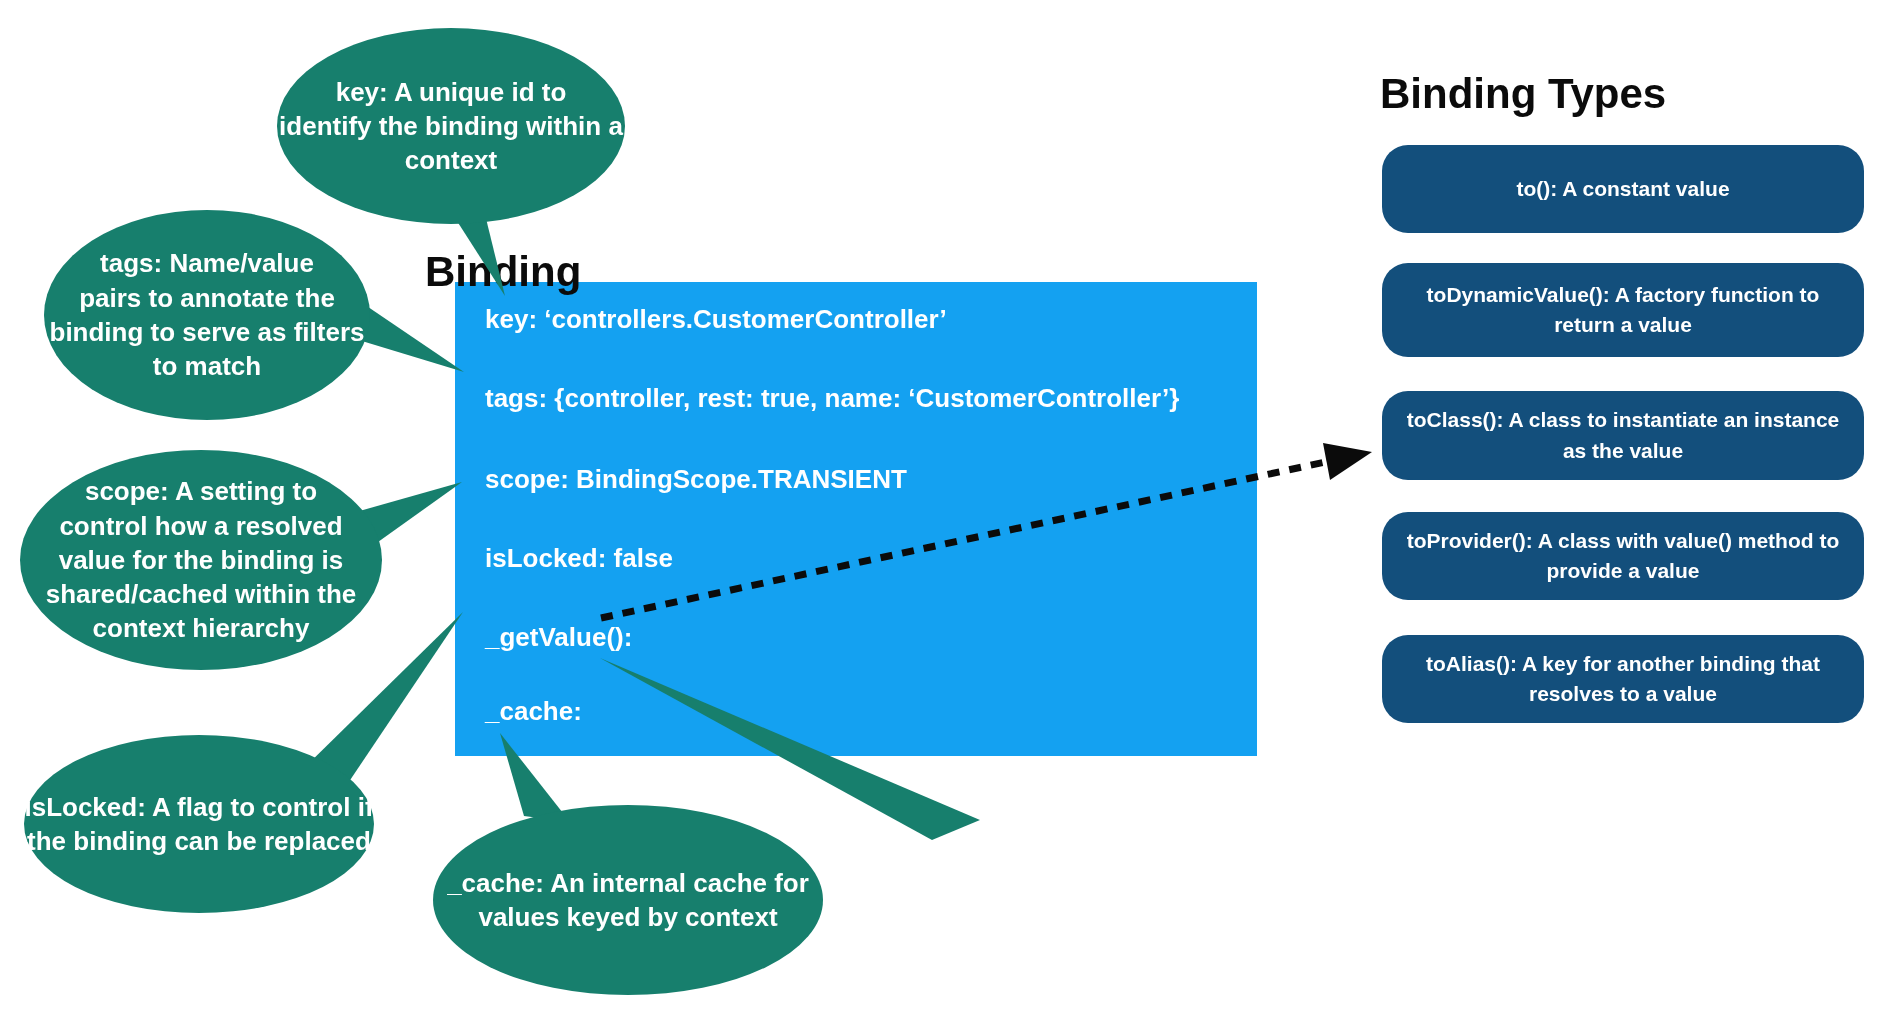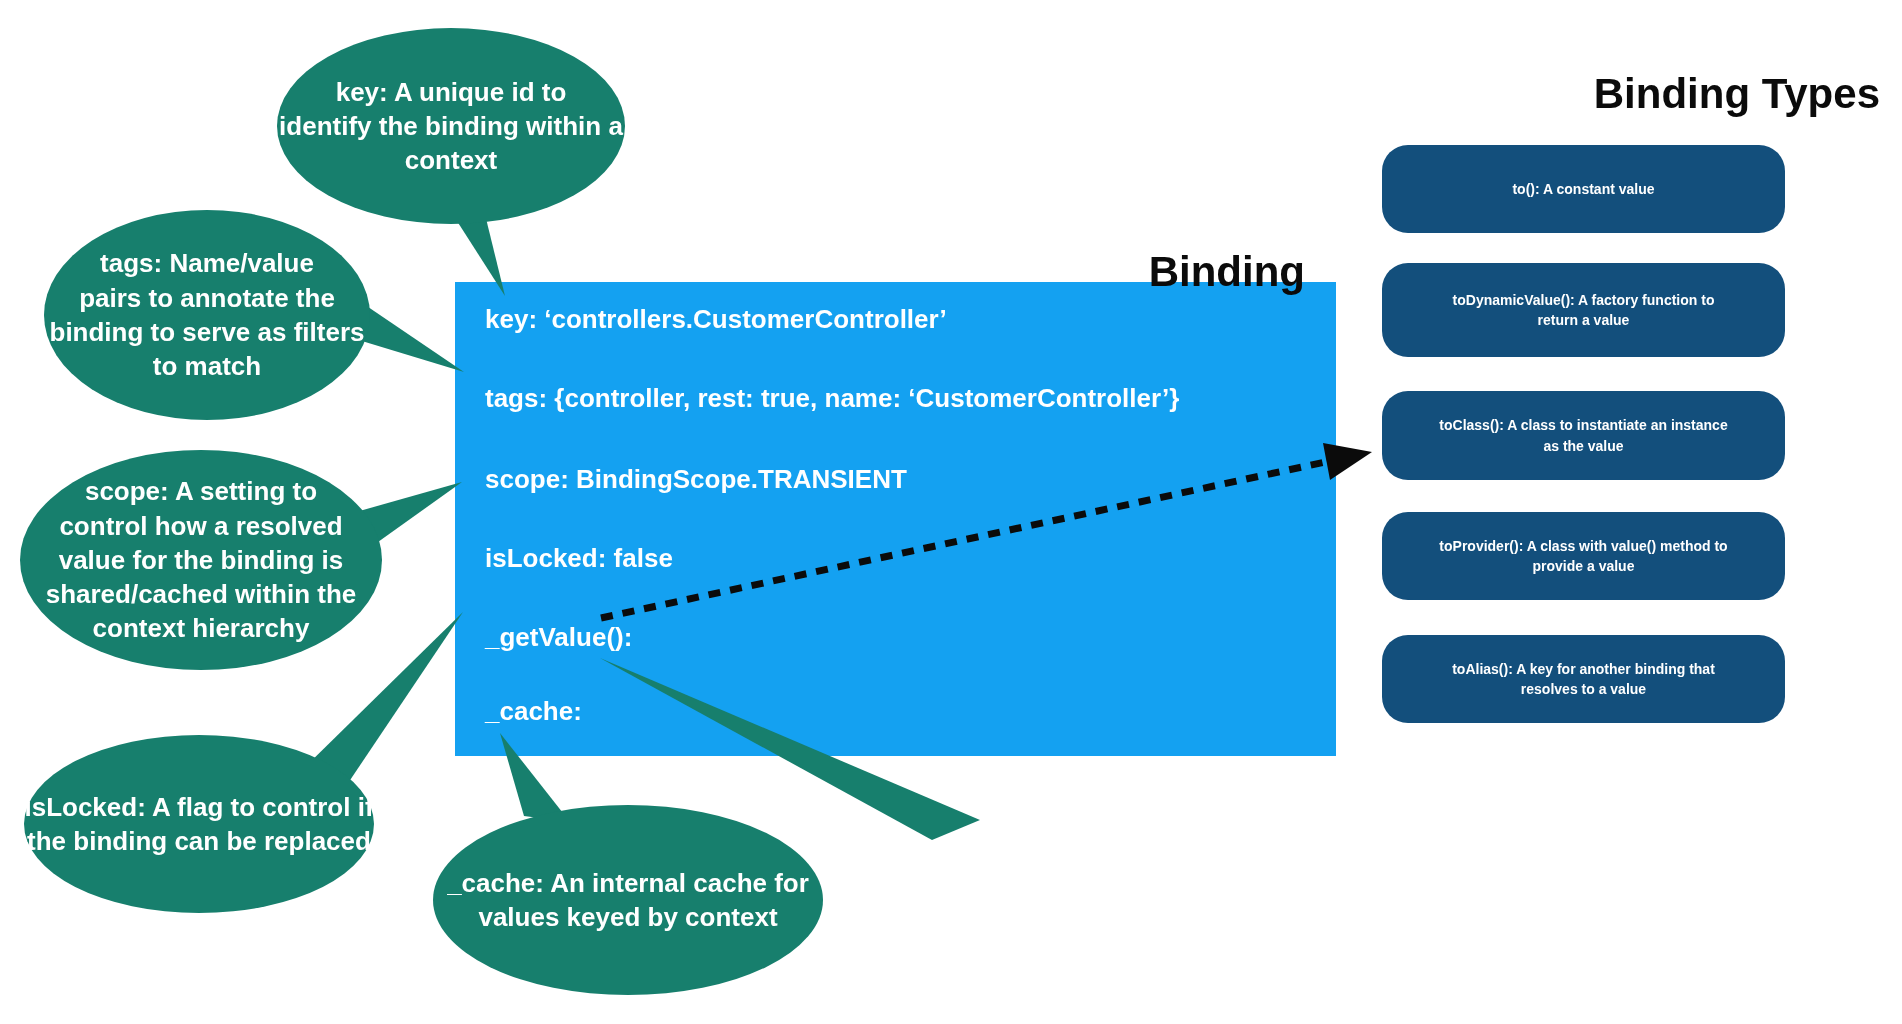--- a/index.html
+++ b/index.html
@@ -20,44 +20,44 @@
   .co-key      { left:277px; top:28px;  width:348px; height:196px; }
   .co-tags     { left:44px;  top:210px; width:326px; height:210px; }
   .co-scope    { left:20px;  top:450px; width:362px; height:220px; }
   .co-islocked { left:24px;  top:735px; width:350px; height:178px; }
   .co-cache    { left:433px; top:805px; width:390px; height:190px; }
   .co-getvalue { left:923px; top:798px; width:390px; height:182px; }
 
   
   .bbox {
     position:absolute; z-index:1;
-    left:455px; top:282px; width:881px; height:474px;
+    left:455px; top:282px; width:802px; height:474px;
     background:var(--blue);
   }
   .bline {
     position:absolute; left:30px; color:#ffffff; font-weight:bold;
     font-size:26px; line-height:34px; white-space:nowrap;
   }
   .bl0 { top:20px; }  .bl1 { top:99px; }  .bl2 { top:180px; }
   .bl3 { top:259px; } .bl4 { top:338px; } .bl5 { top:412px; }
 
   
   .title {
     position:absolute; z-index:1; color:var(--ink);
-    font-weight:bold; font-size:42px; text-align:right;
+    font-weight:bold; font-size:42px; text-align:left;
   }
   .title-binding       { left:425px;  top:200px; width:880px;margin-top:48px; }
   .title-binding-types { left:1380px; top:70px;  width:500px; }
 
   
   .typebox {
     position:absolute; z-index:1;
-    left:1382px; width:403px; box-sizing:border-box; padding:0 8px;
+    left:1382px; width:482px; box-sizing:border-box; padding:0 8px;
     background:var(--navy); border-radius:26px;
-    color:#ffffff; font-weight:bold; font-size:14px; line-height:1.45;
+    color:#ffffff; font-weight:bold; font-size:21px; line-height:1.45;
     display:flex; align-items:center; justify-content:center;
     text-align:center; white-space:pre-line;
   }
   .t0 { top:145px; height:88px; }
   .t1 { top:263px; height:94px; }
   .t2 { top:391px; height:89px; }
   .t3 { top:512px; height:88px; }
   .t4 { top:635px; height:88px; }
 
   

